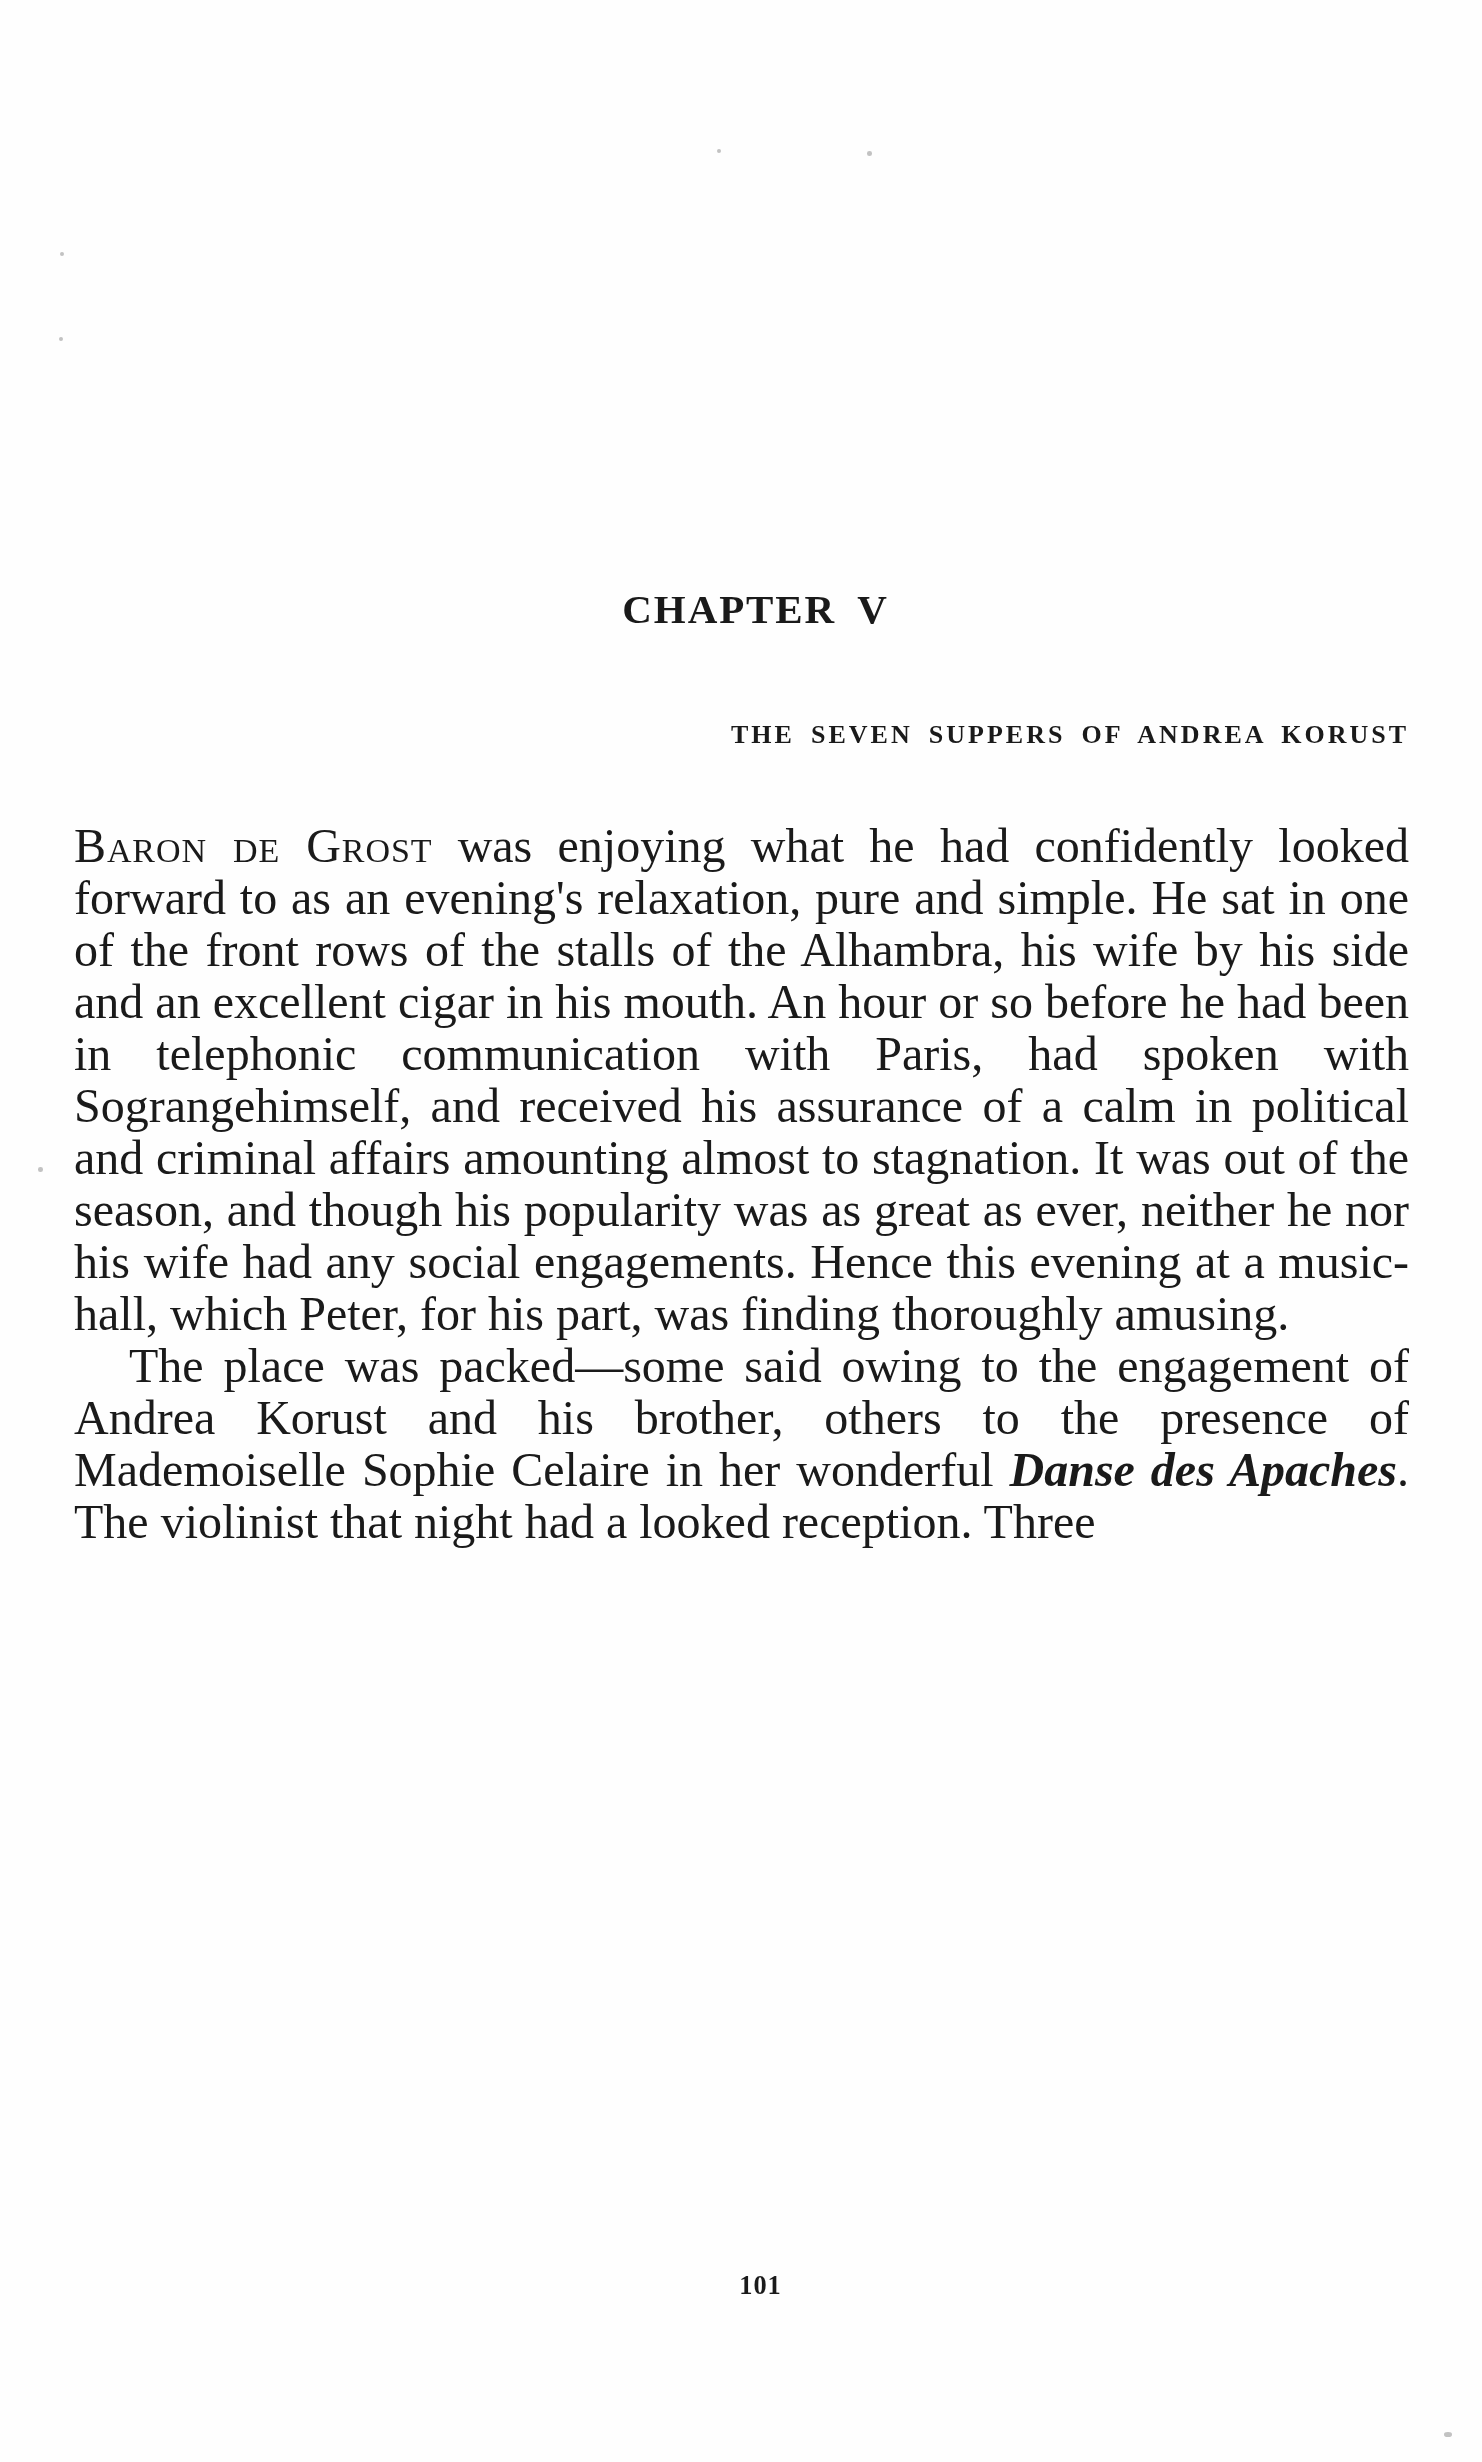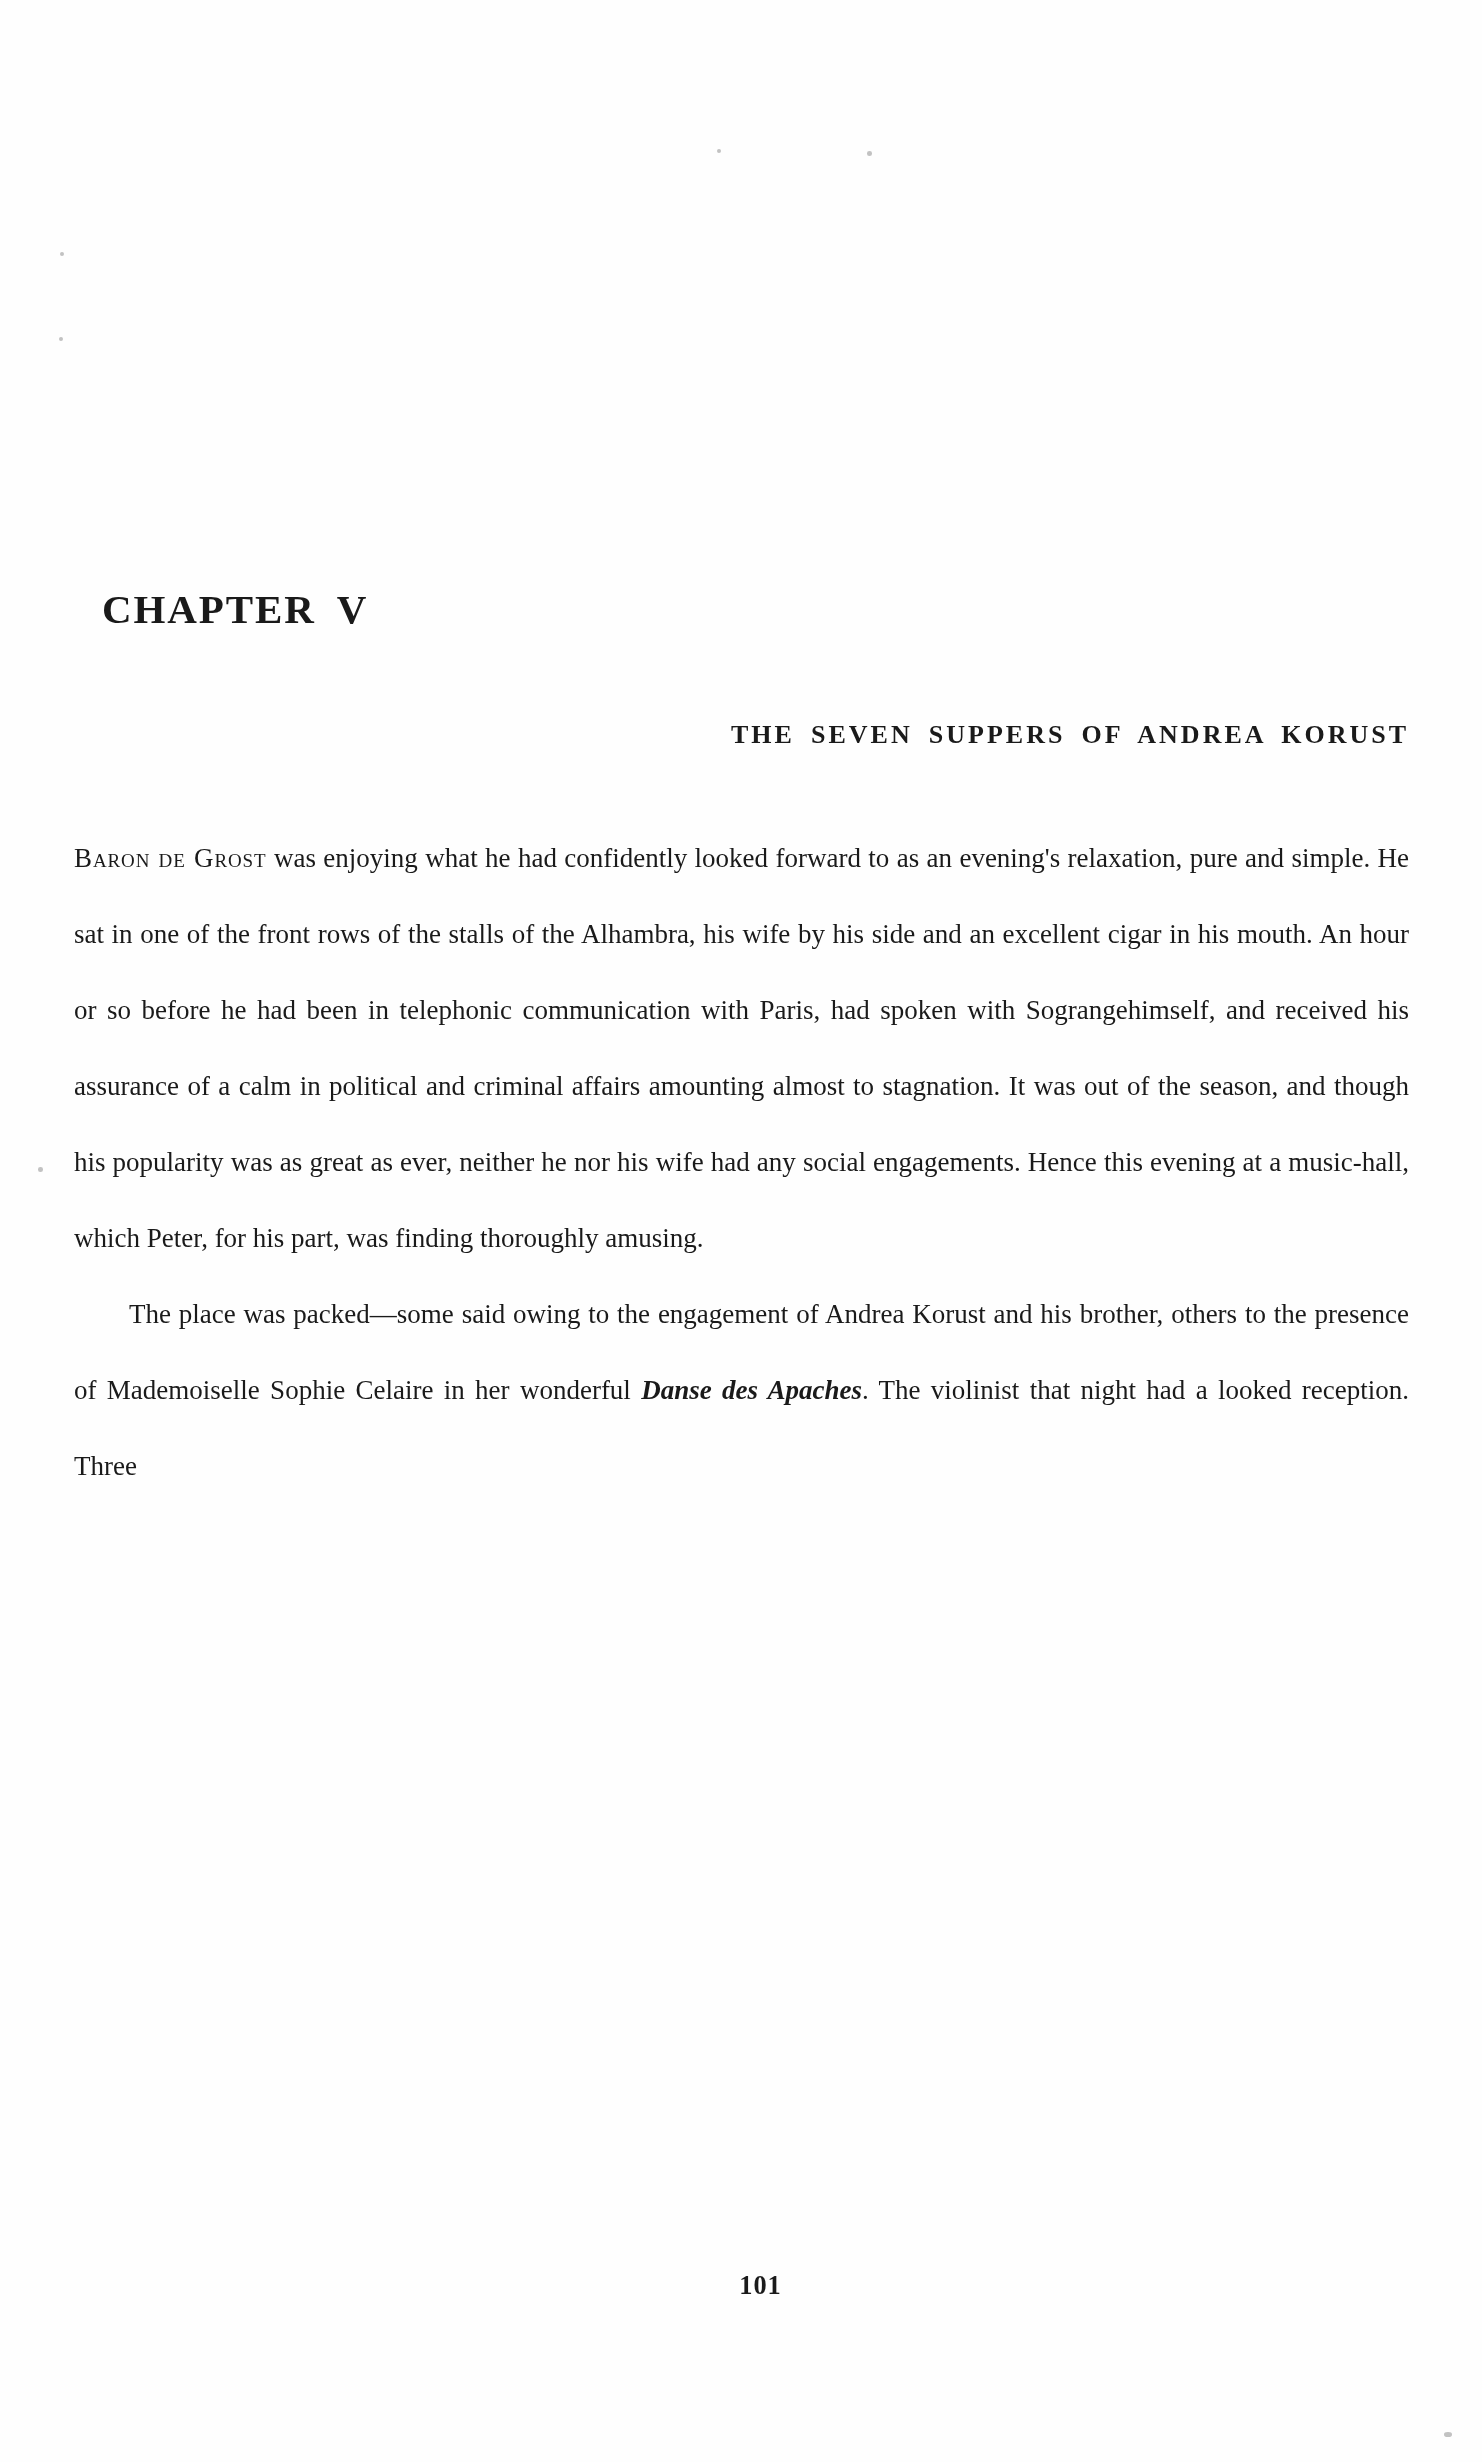--- a/index.html
+++ b/index.html
@@ -22,20 +22,21 @@
     height: 2462px;
     background: #fefefe;
   }
   .content {
     position: absolute;
     left: 74px;
     top: 585px;
     width: 1335px;
   }
   .chapter-title {
+    text-align: center;
     font-size: 41px;
     font-weight: bold;
     letter-spacing: 1.9px;
     margin: 0 0 0 0;
     padding-left: 28px;
     font-family: "Liberation Serif", "DejaVu Serif", serif;
   }
   .chapter-title .num {
     margin-left: 21px;
   }
@@ -44,22 +45,22 @@
     font-size: 26px;
     font-weight: bold;
     letter-spacing: 3px;
     margin: 87px 0 0 0;
     padding-left: 21px;
     word-spacing: 6.6px;
     font-family: "Liberation Serif", "DejaVu Serif", serif;
   }
   .body-text {
     margin: 70px 0 0 0;
-    font-size: 27px;
-    line-height: 76px;
+    font-size: 48px;
+    line-height: 52px;
     text-align: justify;
     text-justify: inter-word;
     letter-spacing: 0px;
   }
   .body-text p {
     margin: 0;
     text-align: justify;
   }
   .body-text p.indent {
     text-indent: 55px;

